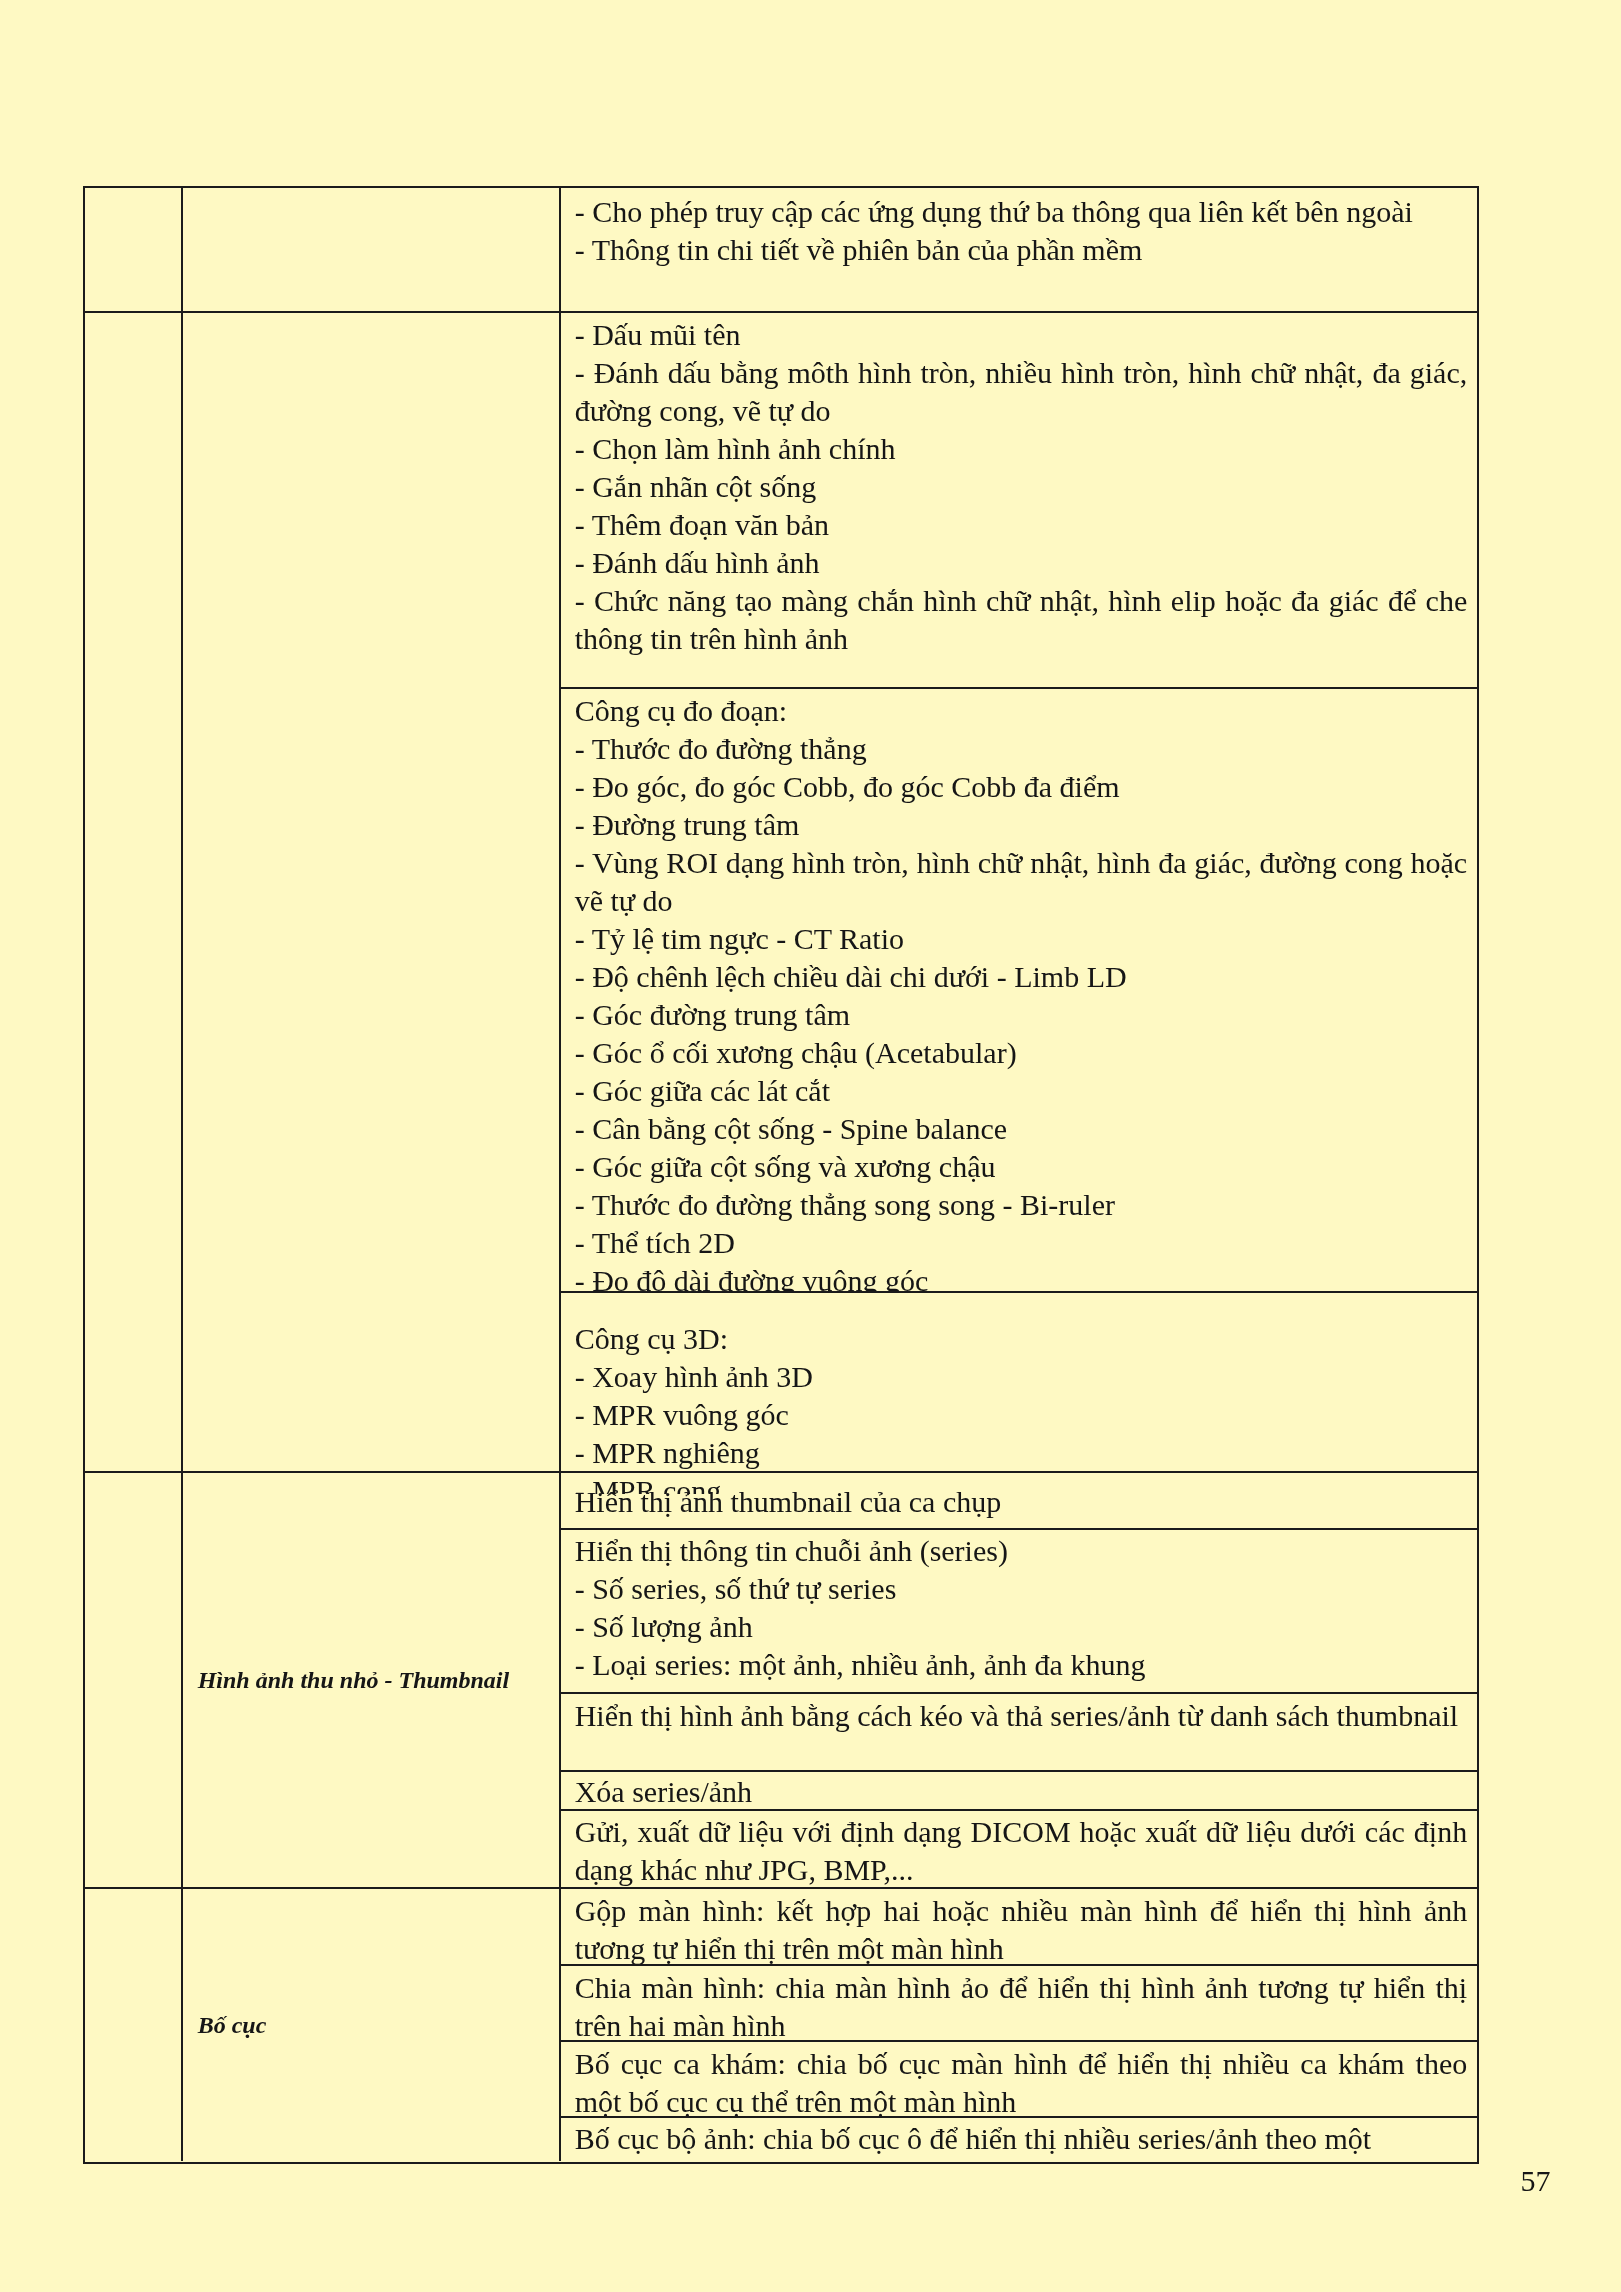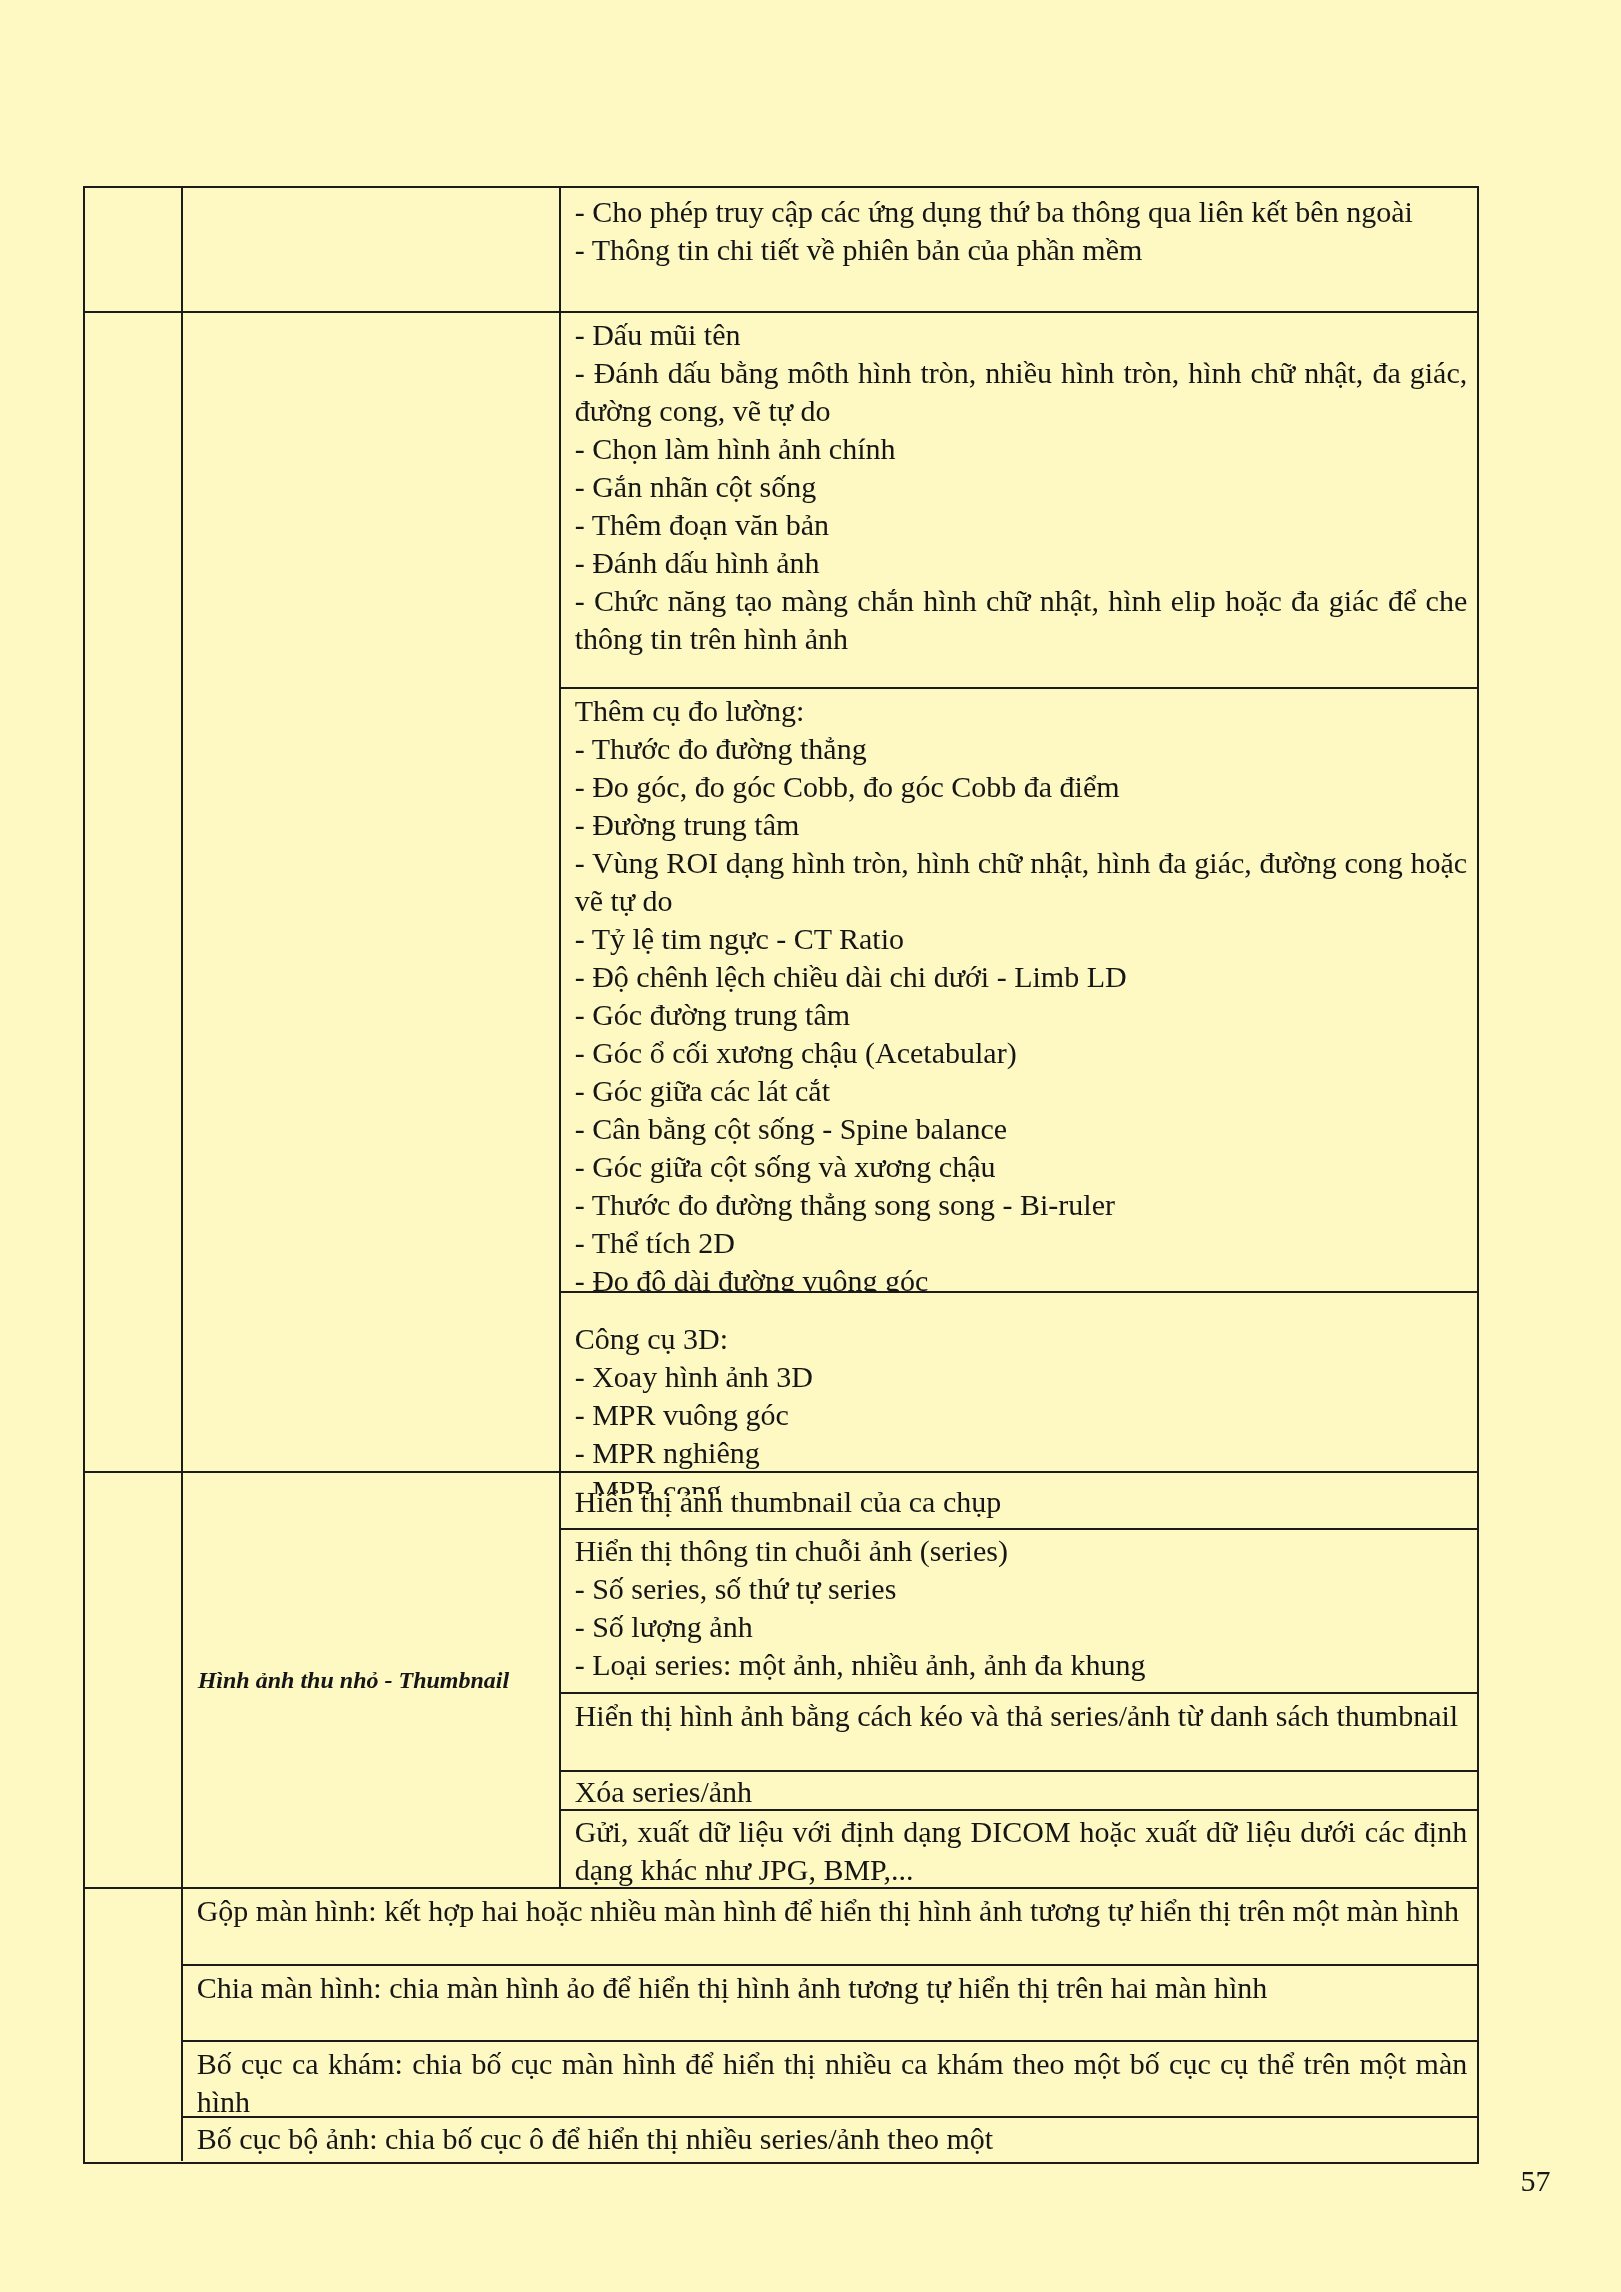--- a/index.html
+++ b/index.html
@@ -107,21 +107,21 @@
         <div class="sub sB">
             <div class="para">- Dấu mũi tên</div>
             <div class="para">- Đánh dấu bằng môth hình tròn, nhiều hình tròn, hình chữ nhật, đa giác, đường cong, vẽ tự do</div>
             <div class="para">- Chọn làm hình ảnh chính</div>
             <div class="para">- Gắn nhãn cột sống</div>
             <div class="para">- Thêm đoạn văn bản</div>
             <div class="para">- Đánh dấu hình ảnh</div>
             <div class="para">- Chức năng tạo màng chắn hình chữ nhật, hình elip hoặc đa giác để che thông tin trên hình ảnh</div>
           </div>
         <div class="sub sC">
-            <div class="para">Thêm cụ đo lường:</div>
+            <div class="para">Công cụ đo đoạn:</div>
             <div class="para">- Thước đo đường thẳng</div>
             <div class="para">- Đo góc, đo góc Cobb, đo góc Cobb đa điểm</div>
             <div class="para">- Đường trung tâm</div>
             <div class="para">- Vùng ROI dạng hình tròn, hình chữ nhật, hình đa giác, đường cong hoặc vẽ tự do</div>
             <div class="para">- Tỷ lệ tim ngực - CT Ratio</div>
             <div class="para">- Độ chênh lệch chiều dài chi dưới - Limb LD</div>
             <div class="para">- Góc đường trung tâm</div>
             <div class="para">- Góc ổ cối xương chậu (Acetabular)</div>
             <div class="para">- Góc giữa các lát cắt</div>
             <div class="para">- Cân bằng cột sống - Spine balance</div>
@@ -162,20 +162,23 @@
             <div class="para">Xóa series/ảnh</div>
           </div>
         <div class="sub sI last">
             <div class="para">Gửi, xuất dữ liệu với định dạng DICOM hoặc xuất dữ liệu dưới các định dạng khác như JPG, BMP,...</div>
           </div>
       </div>
     </div>
 
     <div class="grp g3 last">
       <div class="c0"></div>
+      <div class="c1">
+        <div class="lblin">Bố cục</div>
+      </div>
       <div class="c2">
         <div class="sub sJ">
             <div class="para">Gộp màn hình: kết hợp hai hoặc nhiều màn hình để hiển thị hình ảnh tương tự hiển thị trên một màn hình</div>
           </div>
         <div class="sub sK">
             <div class="para">Chia màn hình: chia màn hình ảo để hiển thị hình ảnh tương tự hiển thị trên hai màn hình</div>
           </div>
         <div class="sub sL">
             <div class="para">Bố cục ca khám: chia bố cục màn hình để hiển thị nhiều ca khám theo một bố cục cụ thể trên một màn hình</div>
           </div>

